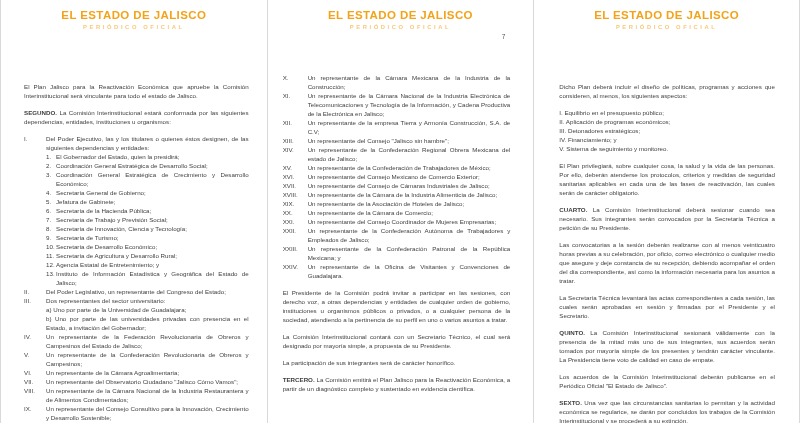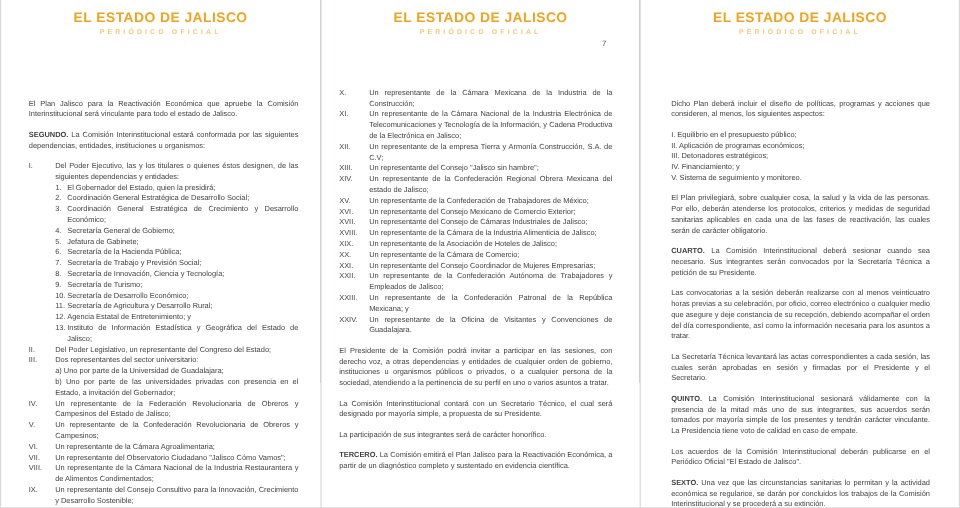--- a/index.html
+++ b/index.html
@@ -1,18 +1,18 @@
 <!DOCTYPE html>
 <html><head>
 <meta charset="utf-8">
 <style>
   * { margin:0; padding:0; box-sizing:border-box; }
   html,body { width:800px; height:423px; background:#ffffff; overflow:hidden;
               font-family:"Liberation Sans", sans-serif; }
-  #document-root { display:flex; width:800px; height:319px; background:#0f172a; }
+  #document-root { display:flex; width:800px; height:319px; background:#84cc16; }
   .page { width:266.67px; height:423px; background:#fff; overflow:hidden;
           border-left:1px solid #d9d9d9; position:relative; padding-top:9px; }
   .page:last-child { border-right:1px solid #d9d9d9; }
 
   .page-title { text-align:center; color:#f2a319; font-weight:bold;
                 font-size:11.5px; line-height:13px; letter-spacing:0.4px; }
   .page-subtitle { text-align:center; color:#f8c878; font-weight:bold;
                    font-size:5.8px; line-height:9px; letter-spacing:2.6px; margin-top:1px; }
   .pagenum-row { height:10px; font-size:6.5px; line-height:10px; color:#555;
                  text-align:right; padding-right:28px; }

